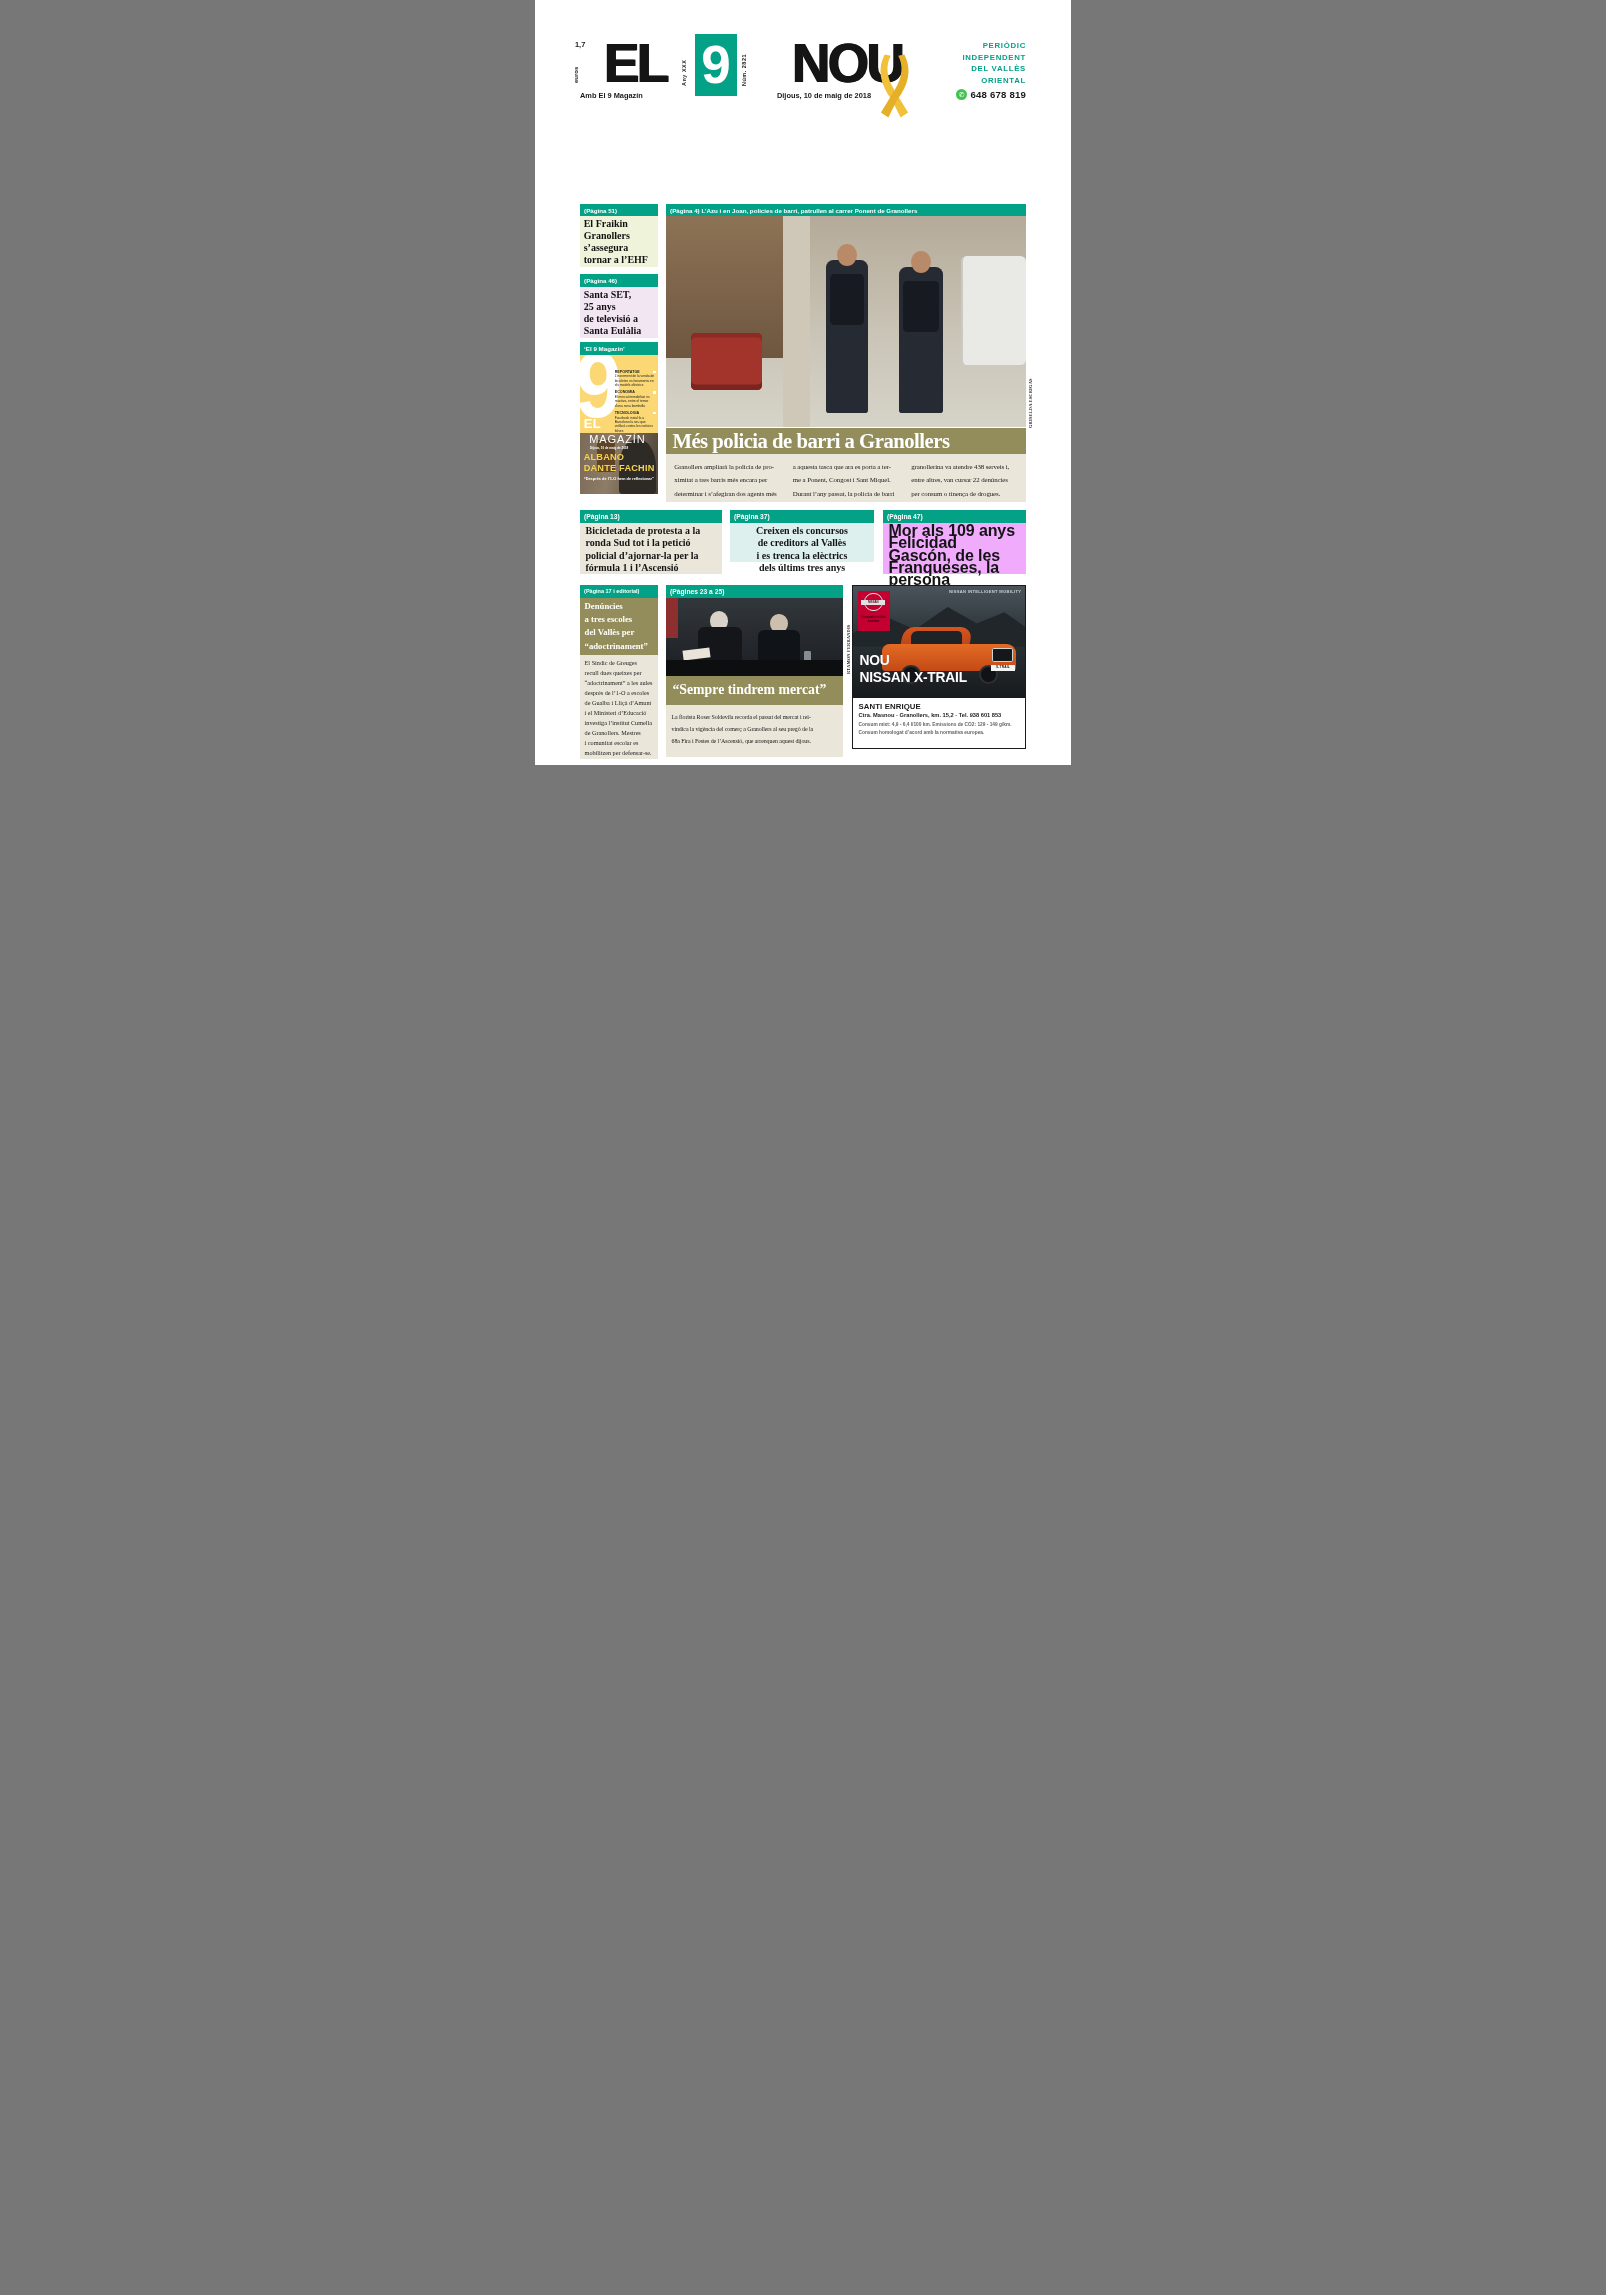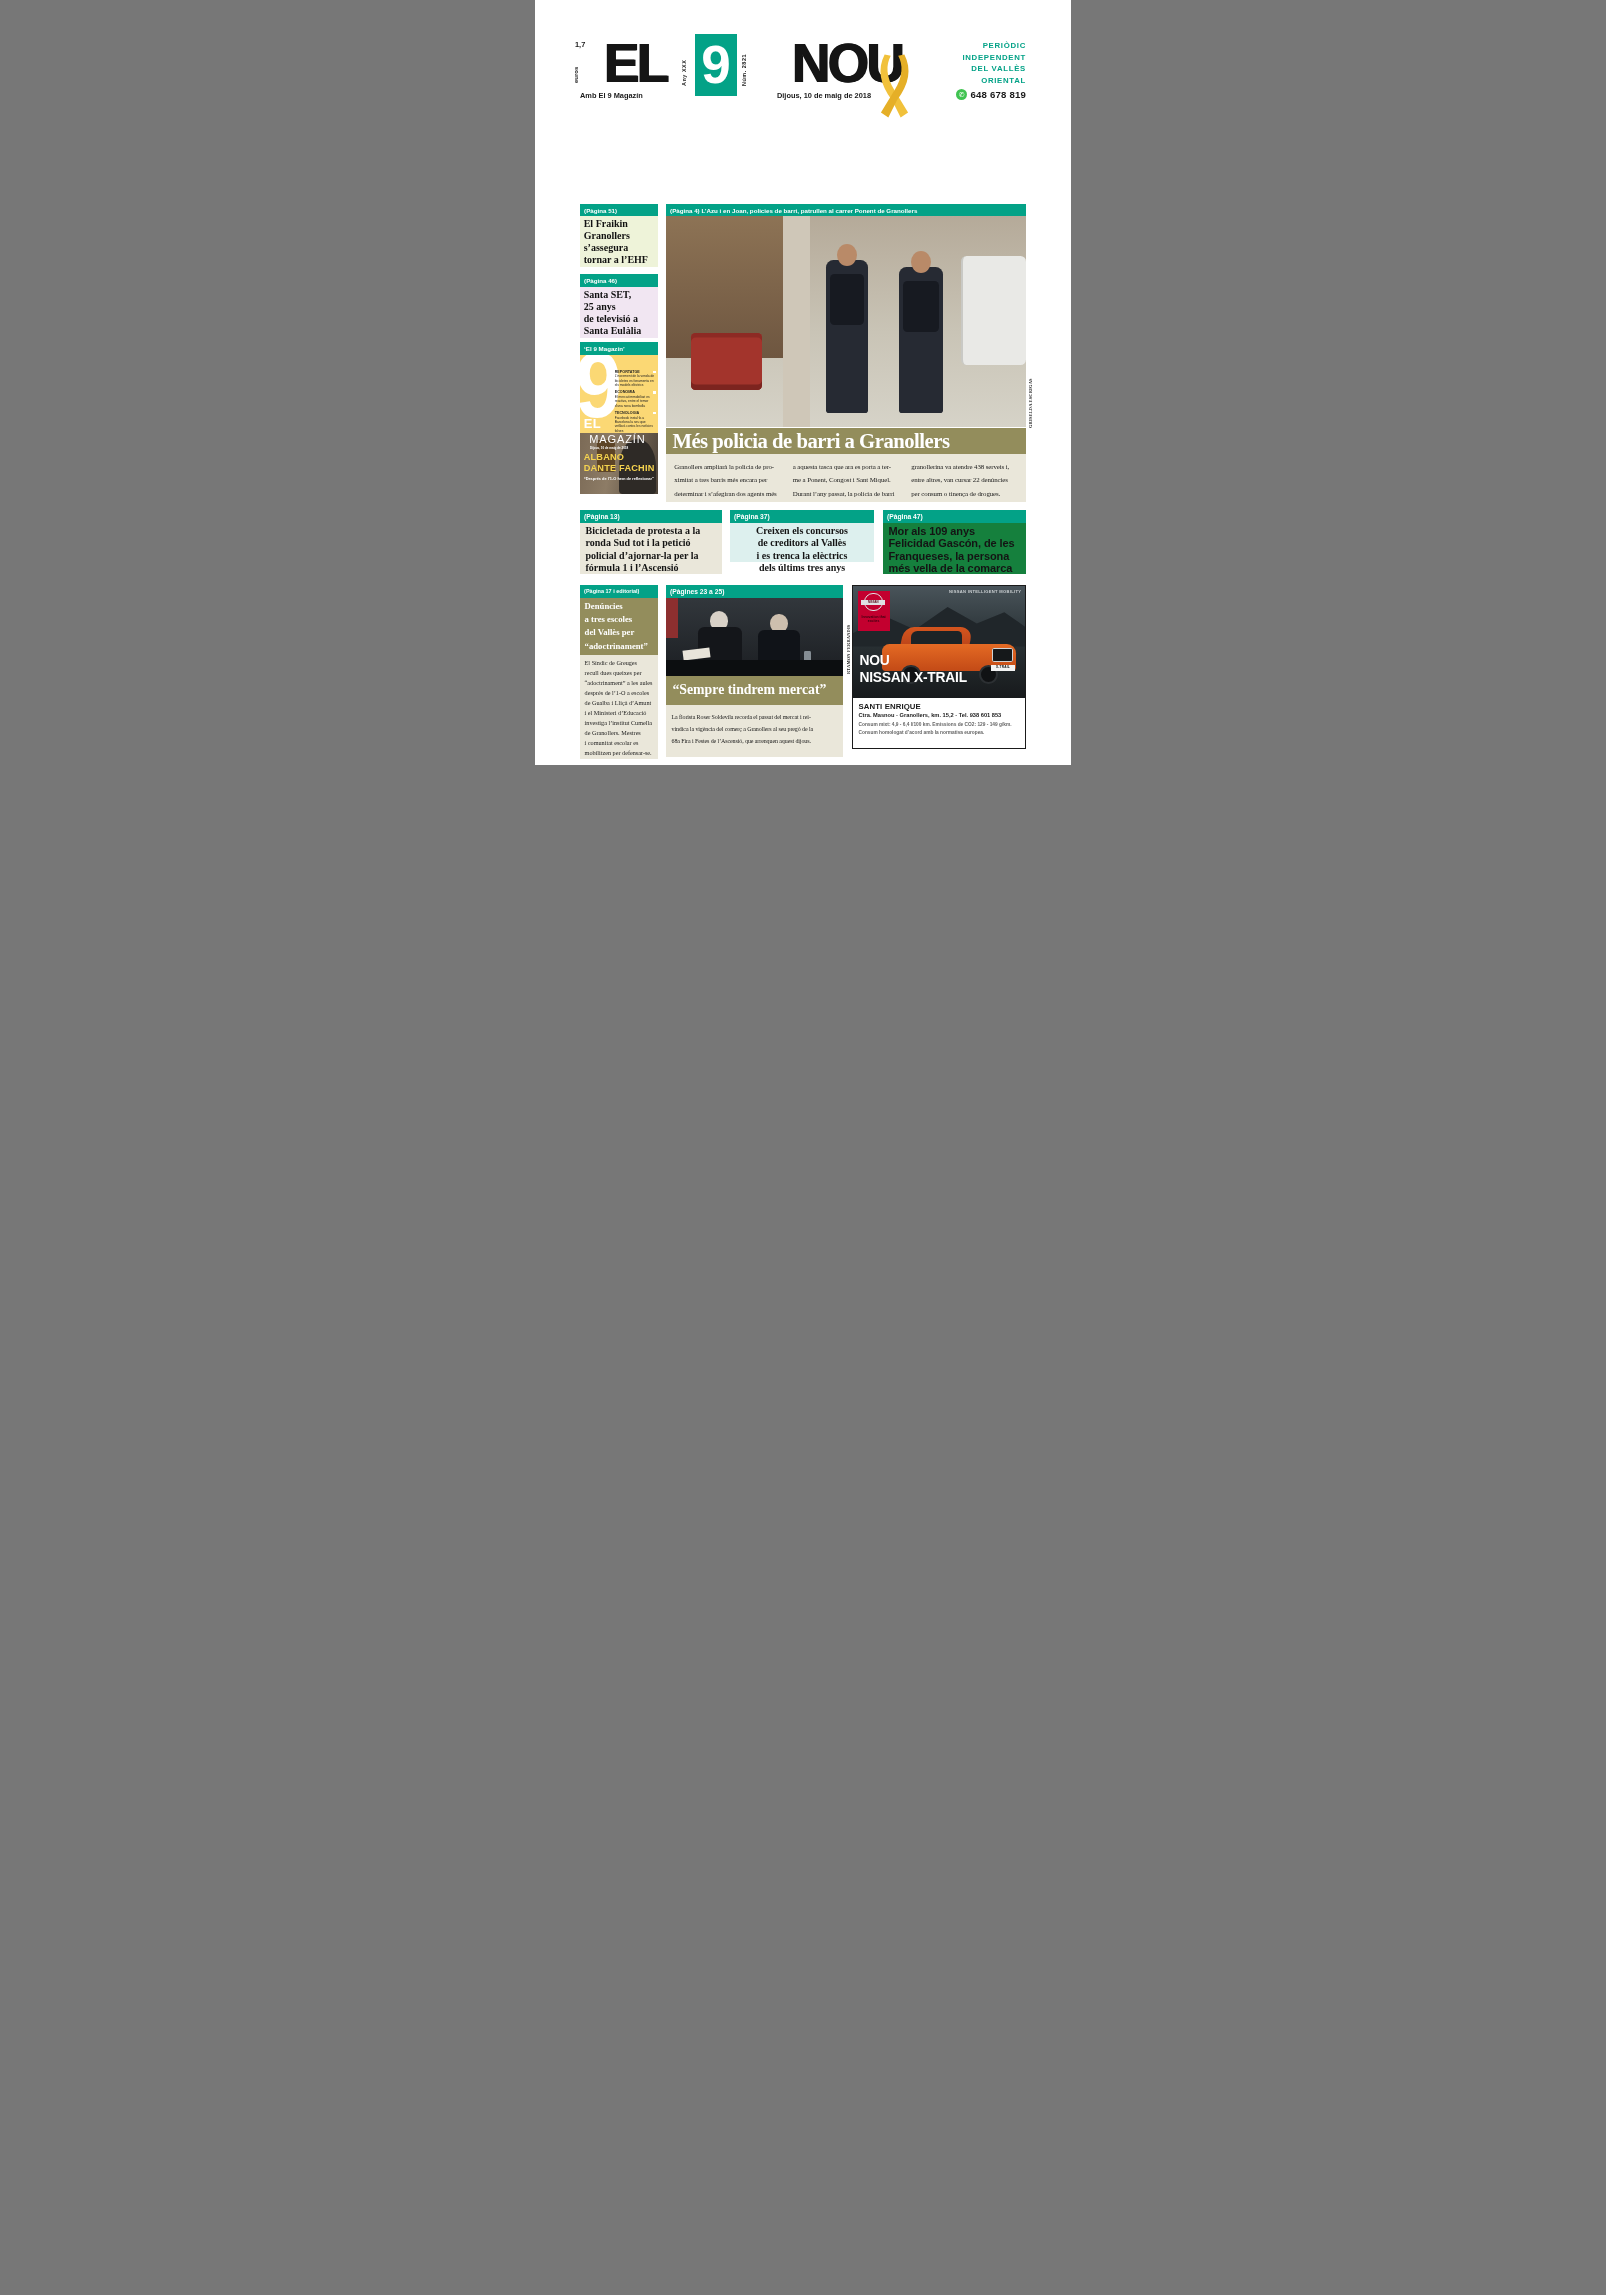--- a/index.html
+++ b/index.html
@@ -102,22 +102,22 @@
                 padding-left:6.4px; letter-spacing:-0.5px; }
   .cols { left:131px; top:454px; width:360px; height:48px; display:flex; gap:12px; padding:5.5px 8.3px 0 8.3px;
           font-family:"Liberation Serif", serif; font-size:6.9px; color:#1a1a1a; }
   .col { flex:1; line-height:13.8px; letter-spacing:-0.1px; white-space:nowrap; }
 
   
   .t-body { font-family:"Liberation Serif", serif; font-weight:700; font-size:10px; line-height:12.4px;
             padding:1.8px 5.5px; color:#141414; }
   .t1h { left:45px; top:510px; width:142px; } .t1b { left:45px; top:523px; width:142px; height:51px; }
   .t2h { left:195px; top:510px; width:144px; } .t2b { left:195px; top:523px; width:144px; height:39px; background:#ddf0ee;text-align:center; }
-  .t3h { left:348px; top:510px; width:143px; } .t3b { left:348px; top:523px; width:143px; height:51px; background:#15803d;
-         font-family:"Liberation Sans", sans-serif; font-size:11px; letter-spacing:-0.1px; }
+  .t3h { left:348px; top:510px; width:143px; } .t3b { left:348px; top:523px; width:143px; height:51px; background:#f0abfc;
+         font-family:"Liberation Sans", sans-serif; font-size:16px; letter-spacing:-0.1px; }
 
   
   .bl-hdr { left:45px; top:585px; width:78px; }
   .bl-olive { left:45px; top:598px; width:78px; height:57px; font-size:8.7px; line-height:13.3px; padding:1.8px 4.6px; }
   .bl-body { left:45px; top:655px; width:78px; height:104px; font-family:"Liberation Serif", serif;
              font-size:6.2px; line-height:10px; padding:2.8px 4.6px; color:#222; }
   .bm-hdr { left:131px; top:585px; width:177px; }
   .bm-photo { left:131px; top:598px; width:177px; height:78px; background:linear-gradient(180deg,#32373c,#1b1e22); overflow:hidden; }
   .bm-flowers { position:absolute; left:0; top:0; width:12px; height:40px; background:#8d2f2f; }
   .bm-head1 { position:absolute; left:44px; top:13px; width:18.4px; height:20px; background:#d9d2c8; border-radius:50%; }

